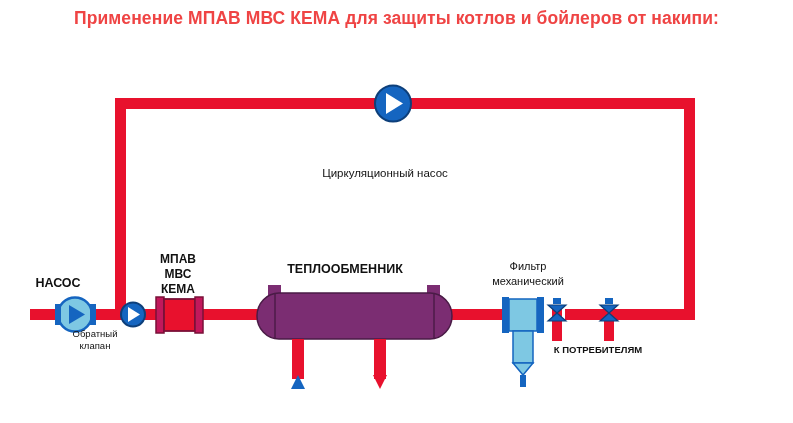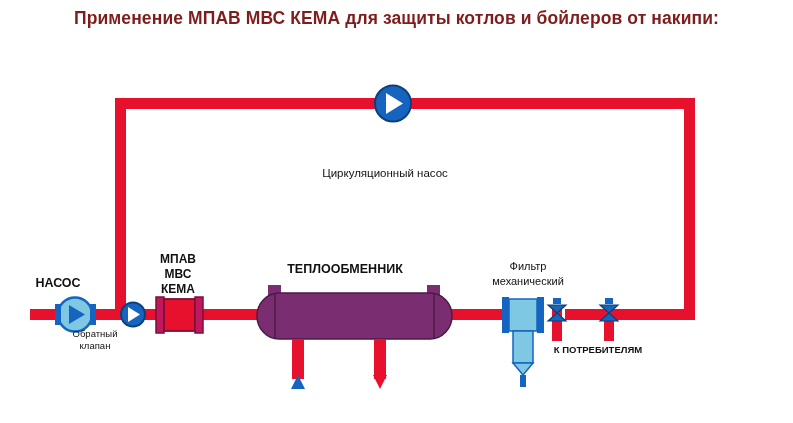--- a/index.html
+++ b/index.html
@@ -15,21 +15,21 @@
     position: relative;
   }
   #page-title {
     position: absolute;
     left: 0;
     top: 8px;
     width: 793px;
     text-align: center;
     font-size: 17.5px;
     font-weight: bold;
-    color: #7f1d1d;
+    color: #ef4444;
     letter-spacing: 0.1px;
     white-space: nowrap;
   }
   #diagram-wrap {
     position: absolute;
     left: 0;
     top: 45px;
     width: 793px;
     height: 378px;
     text-align: center;

